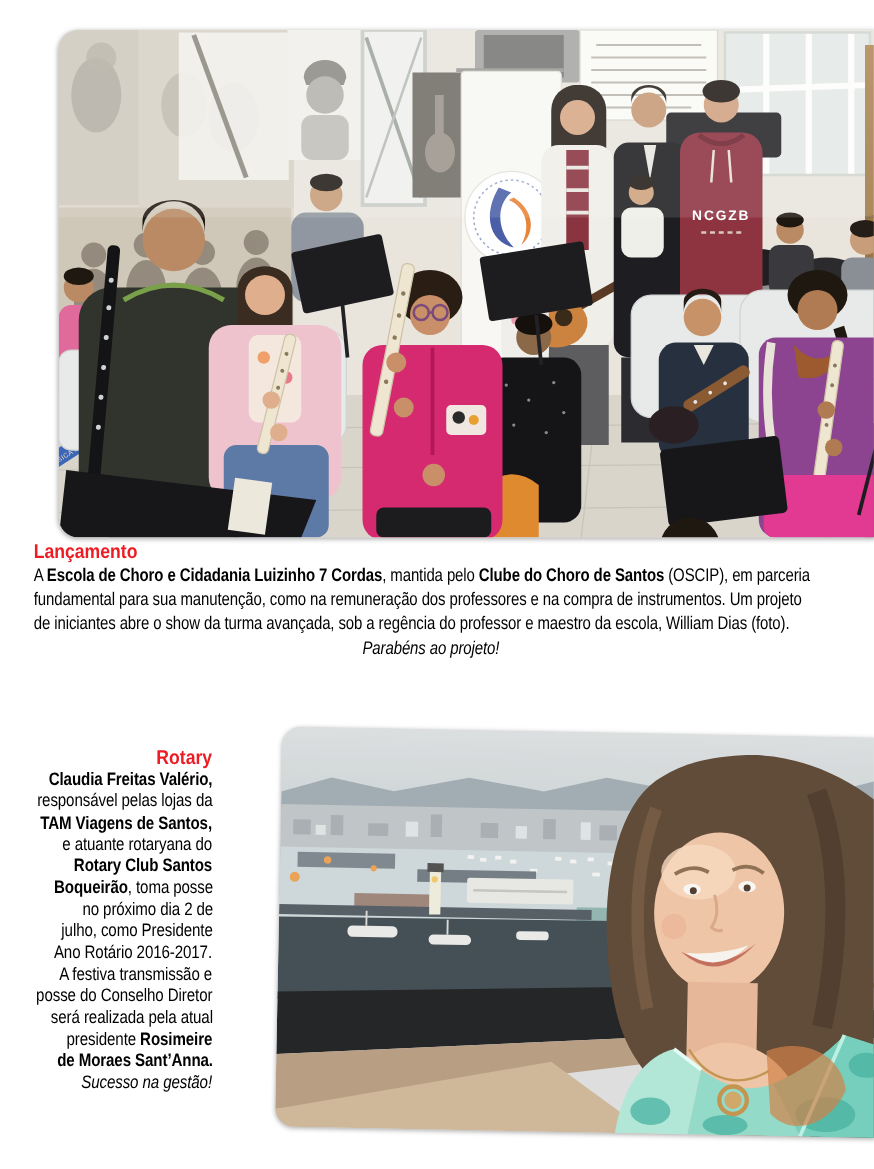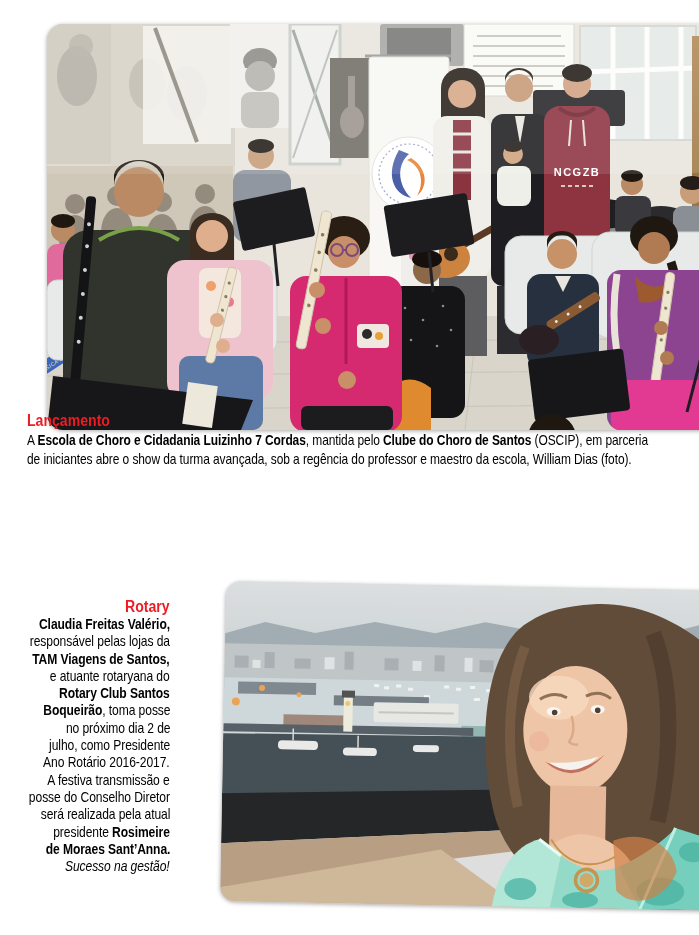--- a/index.html
+++ b/index.html
@@ -10,21 +10,21 @@
     color:#000;
   }
   .photo{position:absolute;overflow:hidden;border-radius:16px;
     box-shadow:0 1px 4px rgba(0,0,0,.35);background:#ddd;}
   #photo-top{left:7px;top:8px;width:684px;height:406px;}
   #photo-selfie{left:183px;top:570px;width:500px;height:320px;
     transform:rotate(1.1deg);border-radius:15px;}
   .photo svg{display:block;width:100%;height:100%;}
 
   .section{position:absolute;}
-  #lancamento{left:27px;top:411px;width:660px;}
+  #lancamento{left:27px;top:432px;width:660px;}
   #rotary{left:-30px;top:598px;width:200px;text-align:right;}
 
   .heading{color:#ed1c24;font-weight:bold;font-size:16px;line-height:20px;
     display:inline-block;white-space:nowrap;}
   #lancamento .heading{transform:scaleX(0.88);transform-origin:0 50%;}
   #rotary .heading{transform:scaleX(0.88);transform-origin:100% 50%;line-height:17.3px;}
 
   #lancamento .rich-line{font-size:14.6px;line-height:19.2px;white-space:nowrap;text-align:center;}
   #lancamento .rl-inner{display:inline-block;transform:scaleX(0.82);
     transform-origin:0 50%;letter-spacing:-0.1px;}
@@ -381,21 +381,23 @@
   <rect width="684" height="150" fill="#ffffff" opacity="0.12"></rect>
 </svg>
 </figure>
 
 <section class="section" id="lancamento">
   <div>
     <span class="heading">Lançamento</span>
   </div>
   <div>
       <div class="rich-line"><span class="rl-inner"><span>A </span><span class="b">Escola de Choro e Cidadania Luizinho 7 Cordas</span><span>, mantida pelo </span><span class="b">Clube do Choro de Santos</span><span> (OSCIP), em parceria</span></span></div>
+      <div class="rich-line"><span class="rl-inner"><span>fundamental para sua manutenção, como na remuneração dos professores e na compra de instrumentos. Um projeto</span></span></div>
       <div class="rich-line"><span class="rl-inner"><span>de iniciantes abre o show da turma avançada, sob a regência do professor e maestro da escola, William Dias (foto).</span></span></div>
+      <div class="rich-line"><span class="rl-inner"><span class="i">Parabéns ao projeto!</span></span></div>
     </div>
 </section>
 
 <section class="section" id="rotary">
   <div>
     <span class="heading">Rotary</span>
   </div>
   <div>
       <div class="rich-line"><span class="rl-inner"><span class="b">Claudia Freitas Valério,</span></span></div>
       <div class="rich-line"><span class="rl-inner"><span>responsável pelas lojas da</span></span></div>

